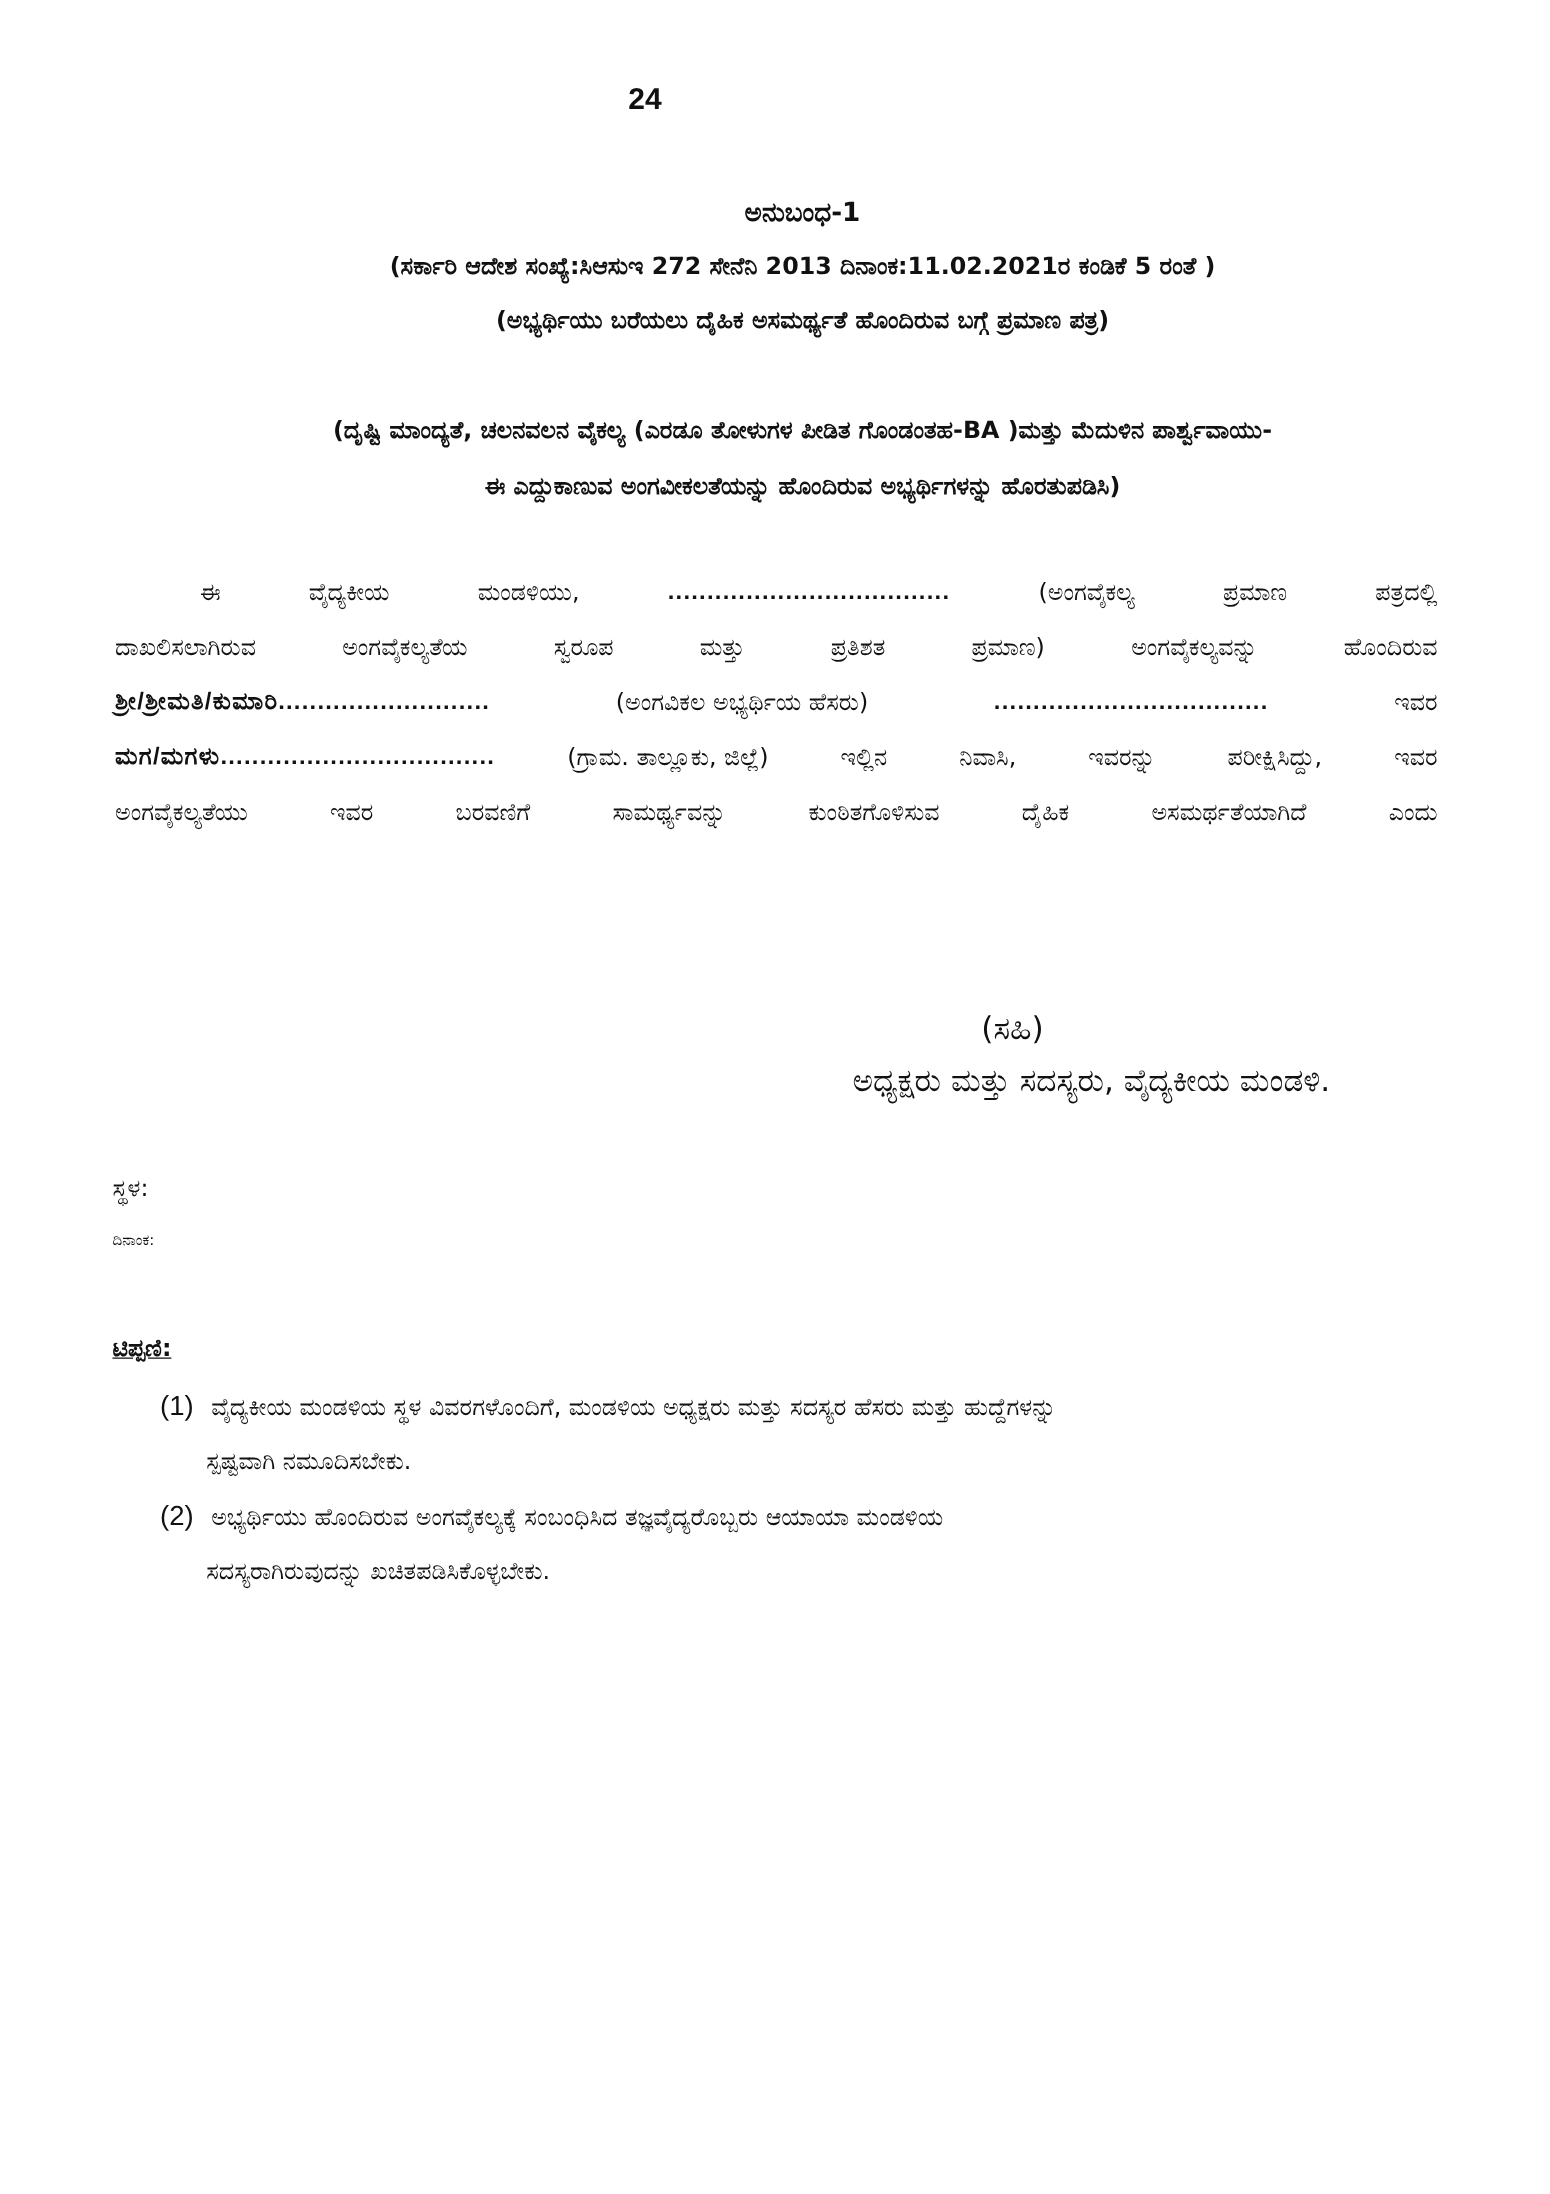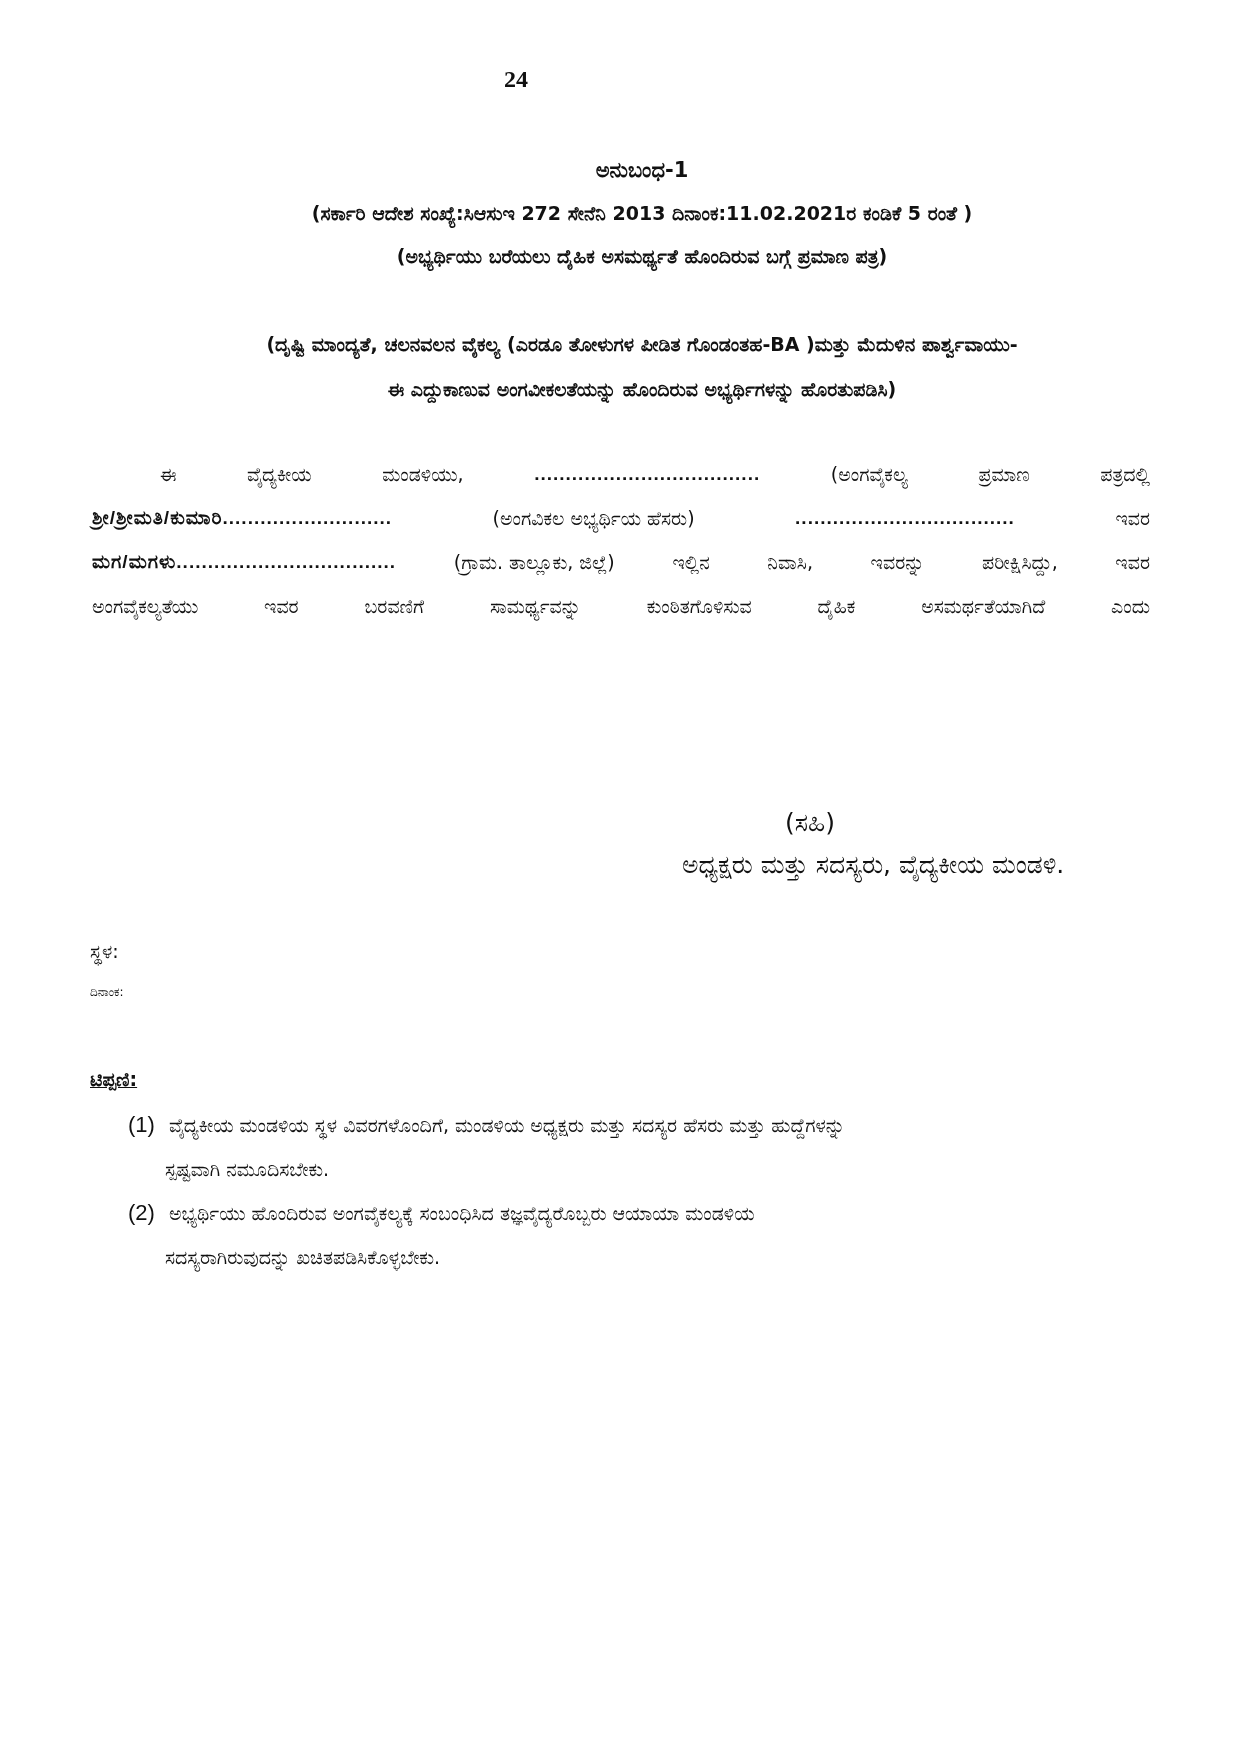--- a/index.html
+++ b/index.html
@@ -1,19 +1,19 @@
 <!DOCTYPE html>
 <html><head>
 <meta charset="utf-8">
 <style>
   html, body { margin: 0; padding: 0; background: #ffffff; }
   body { width: 1240px; height: 1755px; position: relative; overflow: hidden;
          font-family: "DejaVu Sans", "Liberation Sans", sans-serif; color: #111; }
   .page-number { position: absolute; top: 66px; left: 0; width: 1032px; text-align: center;
-                 font-family: Liberation Serif, serif; font-weight: bold; font-size: 24px; }
+                 font-family: Liberation Sans, sans-serif; font-weight: bold; font-size: 24px; }
   .hdr { position: absolute; left: 0; width: 1240px; text-align: center; font-weight: bold; font-size: 19px; padding-left: 22px; }
   .annex { top: 158px; font-size: 21px; }
   .order { top: 202px; }
   .cert-title { top: 245px; }
   .excl1 { top: 333px; }
   .excl2 { top: 378px; }
   .body-para { position: absolute; left: 92px; width: 1058px; font-size: 19px; line-height: 44px; }
   .line { display: flex; justify-content: space-between; white-space: nowrap; height: 44px; }
   .line.first { padding-left: 68px; }
   .line.last { justify-content: flex-start; }
@@ -41,20 +41,30 @@
 
 <div class="body-para" style="top:452px;">
   <div class="line first">
     <span>ಈ</span>
     <span>ವೈದ್ಯಕೀಯ</span>
     <span>ಮಂಡಳಿಯು,</span>
     <span class="dots">....................................</span>
     <span>(ಅಂಗವೈಕಲ್ಯ</span>
     <span>ಪ್ರಮಾಣ</span>
     <span>ಪತ್ರದಲ್ಲಿ</span>
+  </div>
+  <div class="line">
+    <span>ದಾಖಲಿಸಲಾಗಿರುವ</span>
+    <span>ಅಂಗವೈಕಲ್ಯತೆಯ</span>
+    <span>ಸ್ವರೂಪ</span>
+    <span>ಮತ್ತು</span>
+    <span>ಪ್ರತಿಶತ</span>
+    <span>ಪ್ರಮಾಣ)</span>
+    <span>ಅಂಗವೈಕಲ್ಯವನ್ನು</span>
+    <span>ಹೊಂದಿರುವ</span>
   </div>
   <div class="line">
     <span class="dots">ಶ್ರೀ/ಶ್ರೀಮತಿ/ಕುಮಾರಿ...........................</span>
     <span>(ಅಂಗವಿಕಲ ಅಭ್ಯರ್ಥಿಯ ಹೆಸರು)</span>
     <span class="dots">...................................</span>
     <span>ಇವರ</span>
   </div>
   <div class="line">
     <span class="dots">ಮಗ/ಮಗಳು...................................</span>
     <span>(ಗ್ರಾಮ. ತಾಲ್ಲೂಕು, ಜಿಲ್ಲೆ)</span>

